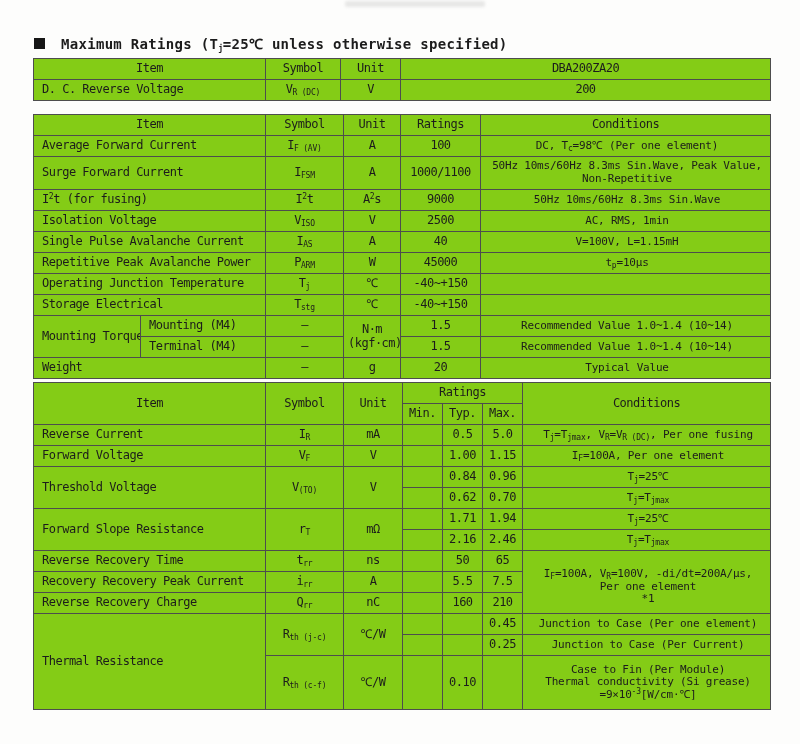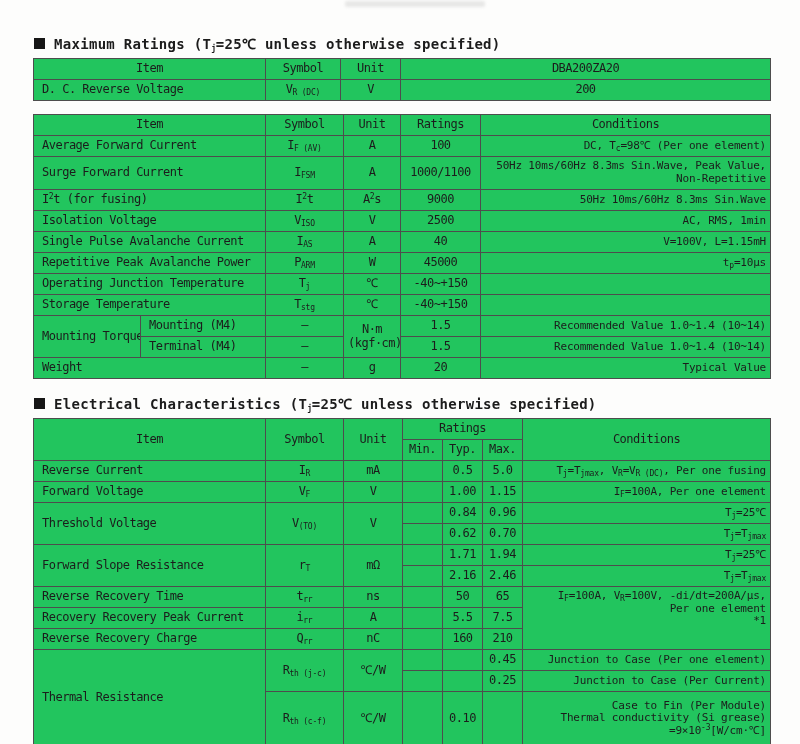--- a/index.html
+++ b/index.html
@@ -3,30 +3,30 @@
 <meta charset="utf-8">
 <style>
   html,body{margin:0;padding:0;background:#e8e8e8;}
   .page{
     width:800px;height:744px;background:#fdfdfc;position:relative;
     box-sizing:border-box;padding:34px 30px 0 33px;
     font-family:"DejaVu Sans Mono", monospace;color:#1c1c1c;overflow:hidden;
   }
   .scan-smudge{position:absolute;top:1px;left:345px;width:140px;height:6px;
     background:#9a9a9a;opacity:.22;filter:blur(1.5px);border-radius:2px;}
-  .section-title{display:flex;align-items:center;gap:9px;
+  .section-title{display:flex;align-items:center;gap:16px;
     font-size:14px;font-weight:bold;letter-spacing:.3px;margin:0 0 5px 1px;white-space:nowrap;}
   .sq{width:11px;height:11px;background:#161616;flex:0 0 auto;}
-  table{border-collapse:collapse;table-layout:fixed;width:737px;background:#22c55e;}
+  table{border-collapse:collapse;table-layout:fixed;width:737px;background:#84cc16;}
   td{border:1px solid #4d4d4d;font-size:12px;letter-spacing:-.5px;
      padding:0 4px;height:20px;vertical-align:middle;line-height:1.15;
      overflow:hidden;white-space:nowrap;}
   td.c{text-align:center;}
   td.l{text-align:left;padding-left:8px;margin-top:20px;}
-  td.cond{font-size:11px;letter-spacing:-.2px;padding-left:7px;text-align:right;margin-top:21px;}
+  td.cond{font-size:11px;letter-spacing:-.2px;padding-left:7px;text-align:center;margin-top:21px;}
   td.hd{text-align:center;font-weight:normal;}
   tr.tall td{height:32px;}
   tr.x3 td{height:53px;}
   sub,sup{font-size:8px;letter-spacing:-.2px;line-height:0;}
   sub{vertical-align:-0.3em;}
   sup{vertical-align:0.45em;}
   #t1{margin-top:2px;}
   #t2{margin-top:13px;}
   #title2{margin-top:15px;}
   #t3{margin-top:3px;}
@@ -125,21 +125,21 @@
       <td class="cond"><span>t</span><sub>p</sub><span>=10μs</span></td>
     </tr>
     <tr>
       <td class="l" colspan="2">Operating Junction Temperature</td>
       <td class="c"><span>T</span><sub>j</sub></td>
       <td class="c">℃</td>
       <td class="c">-40~+150</td>
       <td class="cond"></td>
     </tr>
     <tr>
-      <td class="l" colspan="2">Storage Temperature</td>
+      <td class="l" colspan="2">Storage Electrical</td>
       <td class="c"><span>T</span><sub>stg</sub></td>
       <td class="c">℃</td>
       <td class="c">-40~+150</td>
       <td class="cond"></td>
     </tr>
     <tr>
       <td class="l" rowspan="2">Mounting Torque</td>
       <td class="l">Mounting (M4)</td>
       <td class="c">–</td>
       <td class="c" rowspan="2" style="white-space:normal"><span>N·m</span><br><span>(kgf·cm)</span></td>
@@ -155,24 +155,20 @@
     <tr>
       <td class="l" colspan="2">Weight</td>
       <td class="c">–</td>
       <td class="c">g</td>
       <td class="c">20</td>
       <td class="cond">Typical Value</td>
     </tr>
   </tbody>
     </table>
 
-  <div class="section-title" id="title2">
-    <span class="sq"></span>
-    <span><span>Electrical Characteristics  (T</span><sub>j</sub><span>=25℃ unless otherwise specified)</span></span>
-  </div>
 
   <table id="t3">
     <colgroup>
         <col style="width:232px">
         <col style="width:78px">
         <col style="width:59px">
         <col style="width:40px">
         <col style="width:40px">
         <col style="width:40px">
         <col style="width:248px">
@@ -238,21 +234,21 @@
       <td class="c">2.46</td>
       <td class="cond"><span>T</span><sub>j</sub><span>=T</span><sub>jmax</sub></td>
     </tr>
     <tr>
       <td class="l">Reverse Recovery Time</td>
       <td class="c"><span>t</span><sub>rr</sub></td>
       <td class="c">ns</td>
       <td class="c"></td>
       <td class="c">50</td>
       <td class="c">65</td>
-      <td class="cond" rowspan="3" style="vertical-align:top;padding-top:3px"><span>I</span><sub>F</sub><span>=100A, V</span><sub>R</sub><span>=100V, -di/dt=200A/μs,</span><br><span>Per one element</span><br><span>*1</span></td>
+      <td class="cond" rowspan="3" style="vertical-align:top;padding-top:17px"><span>I</span><sub>F</sub><span>=100A, V</span><sub>R</sub><span>=100V, -di/dt=200A/μs,</span><br><span>Per one element</span><br><span>*1</span></td>
     </tr>
     <tr>
       <td class="l">Recovery Recovery Peak Current</td>
       <td class="c"><span>i</span><sub>rr</sub></td>
       <td class="c">A</td>
       <td class="c"></td>
       <td class="c">5.5</td>
       <td class="c">7.5</td>
     </tr>
     <tr>

